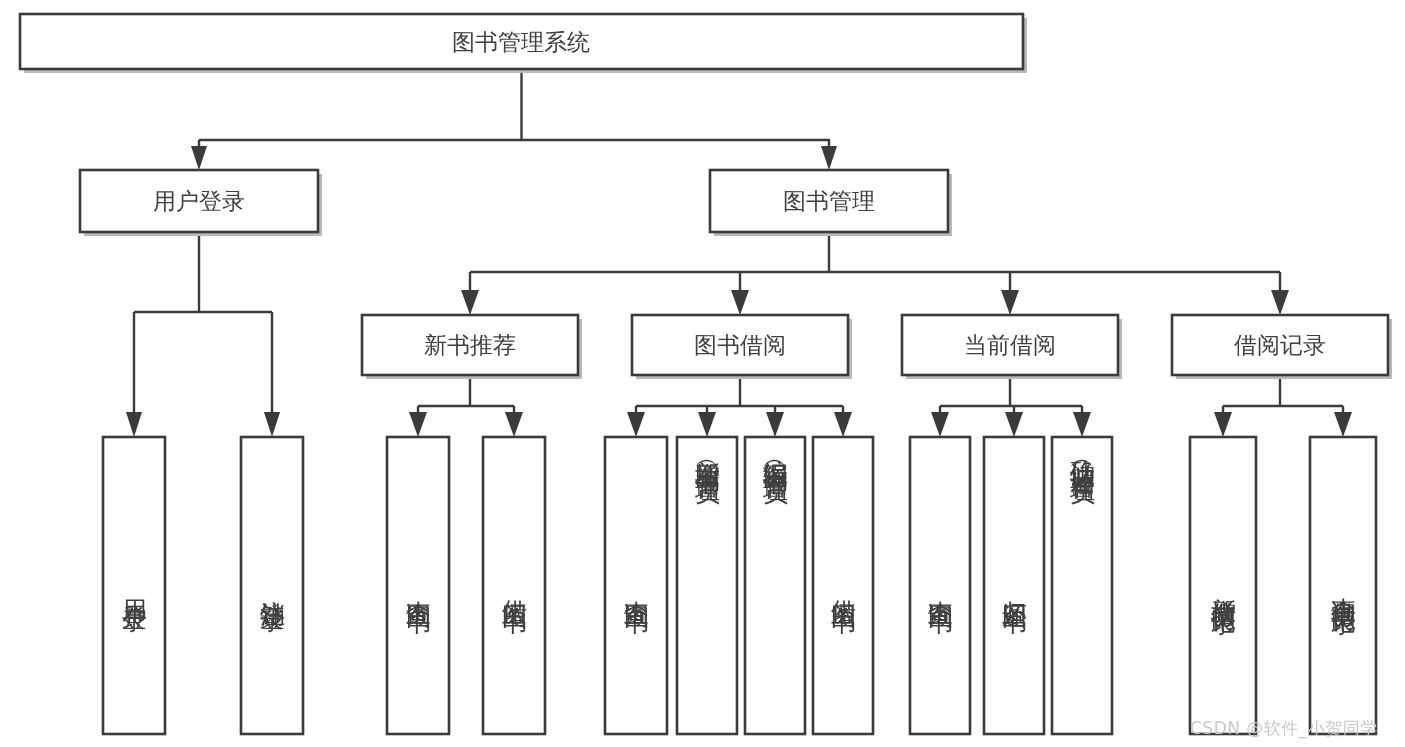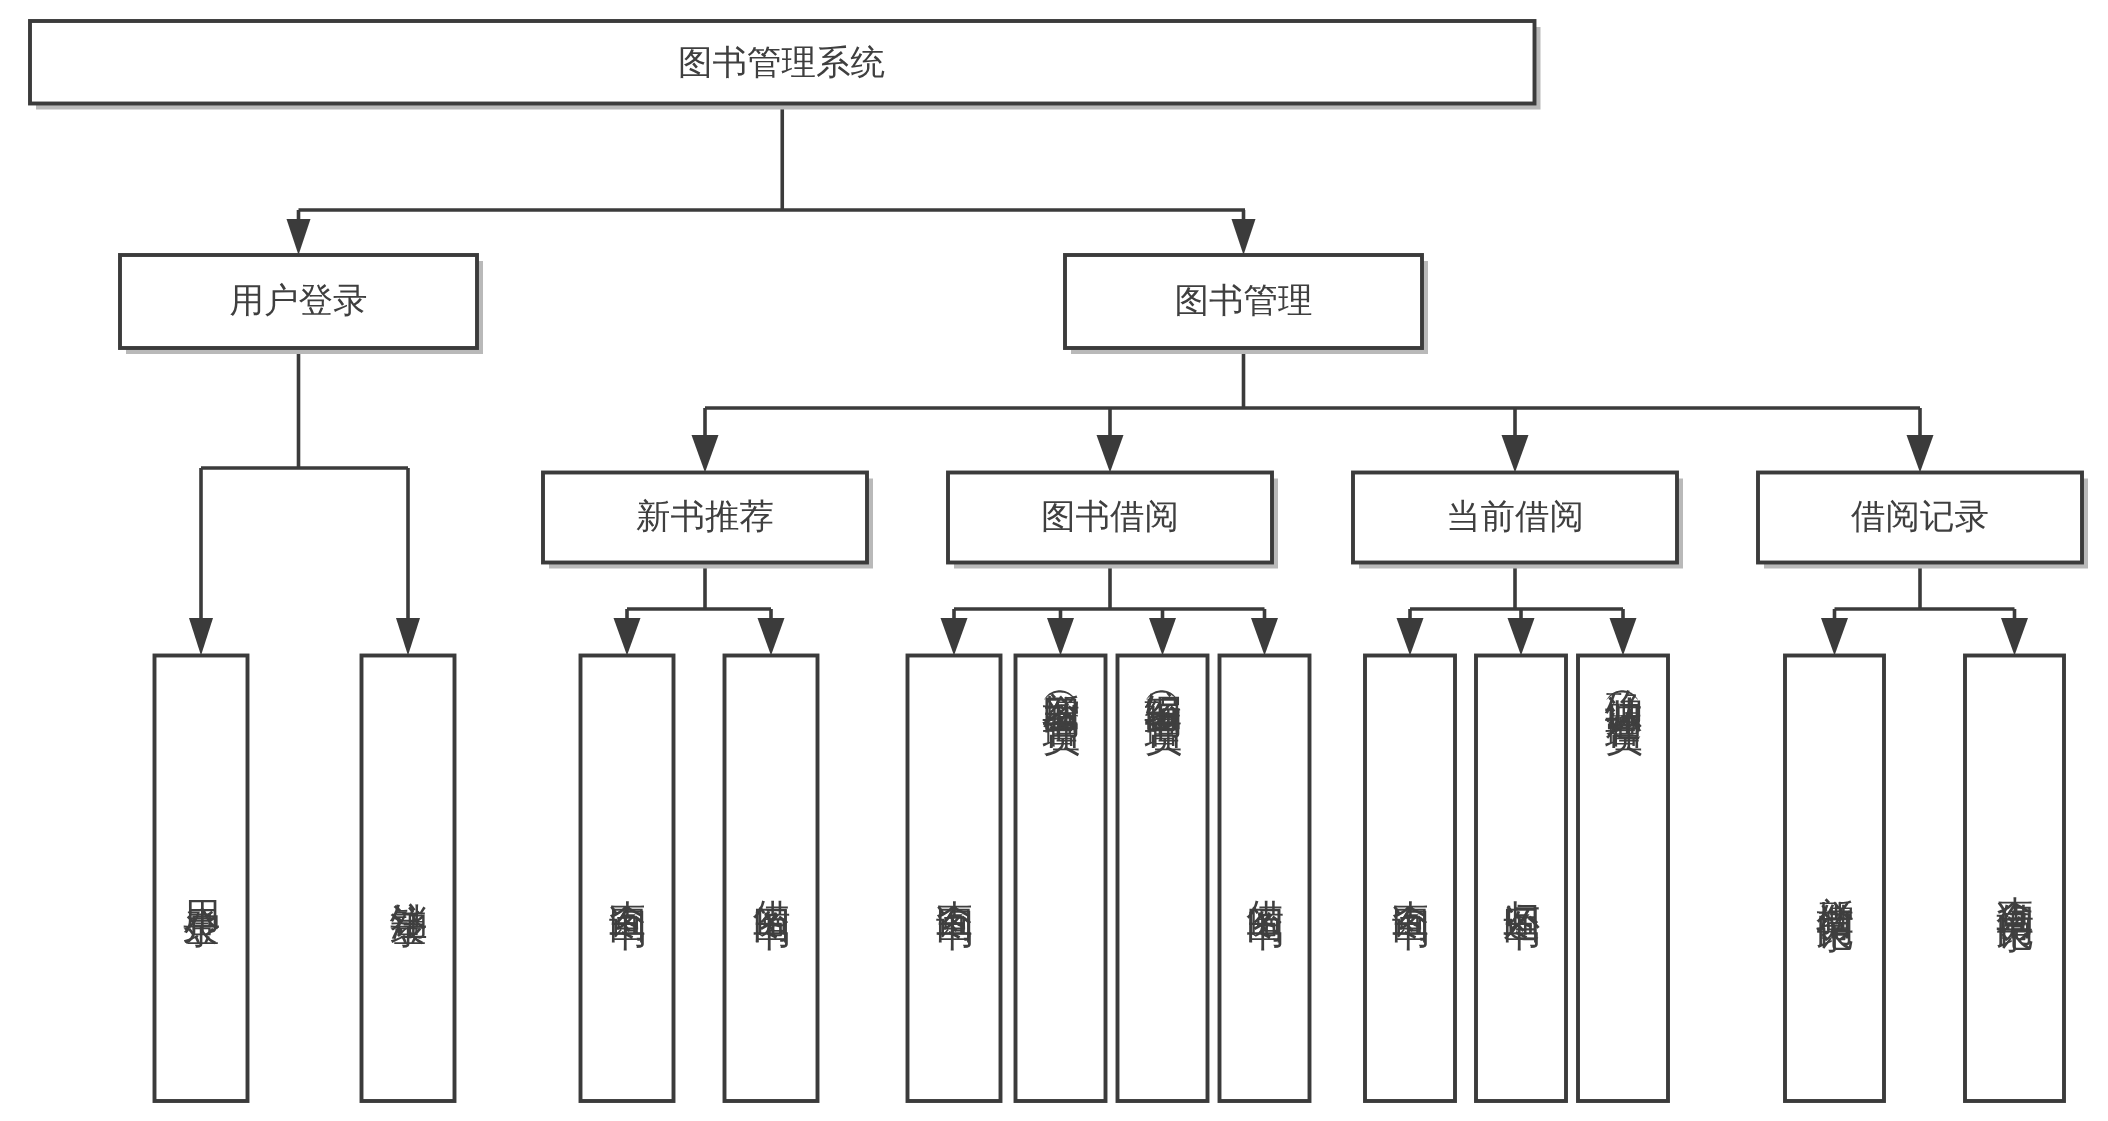--- a/index.html
+++ b/index.html
@@ -238,14 +238,15 @@
   <div class="leaf-label-wrap" style="left:1052px; top:440px; width:60px; height:297px; align-items:flex-start;">
     <span class="leaf-label">确认归还（管理员）</span>
   </div>
   <div class="leaf-label-wrap" style="left:1190px; top:437px; width:66px; height:297px;">
     <span class="leaf-label">新增借阅记录</span>
   </div>
   <div class="leaf-label-wrap" style="left:1310px; top:437px; width:66px; height:297px;">
     <span class="leaf-label">查询借阅记录</span>
   </div>
 
+  <div class="watermark" style="left:1190px; top:717px;">CSDN @软件_小贺同学</div>
 
 </div>
 
 </body></html>

